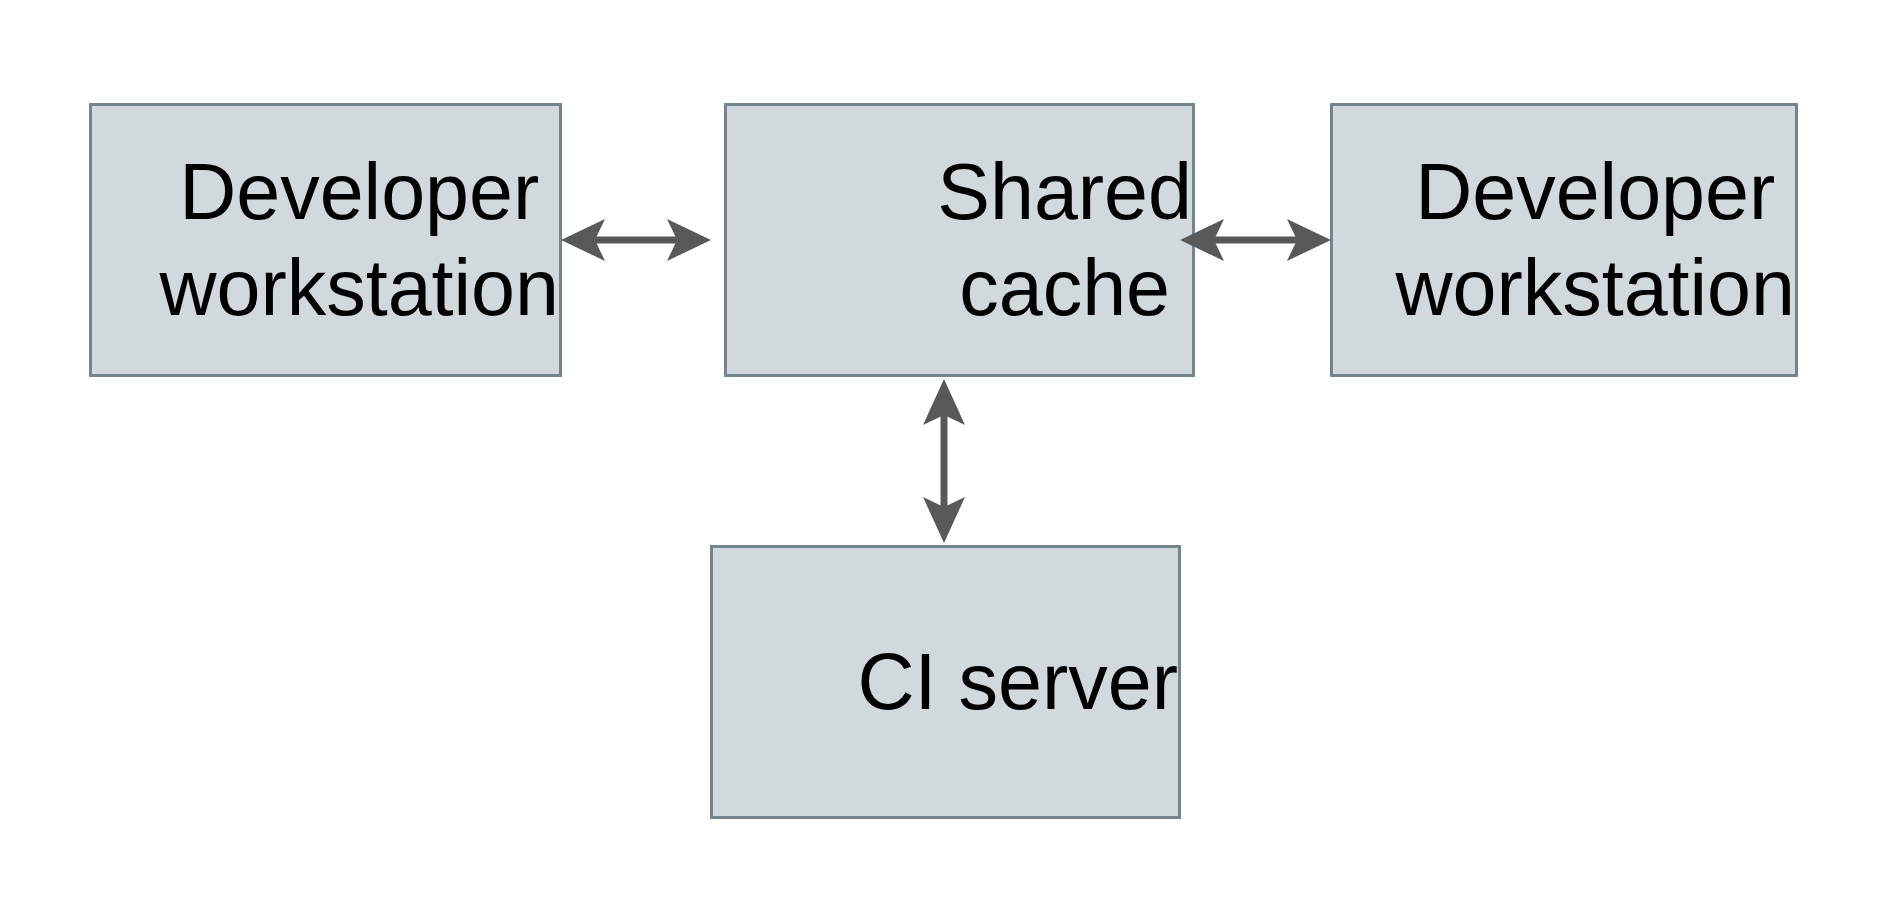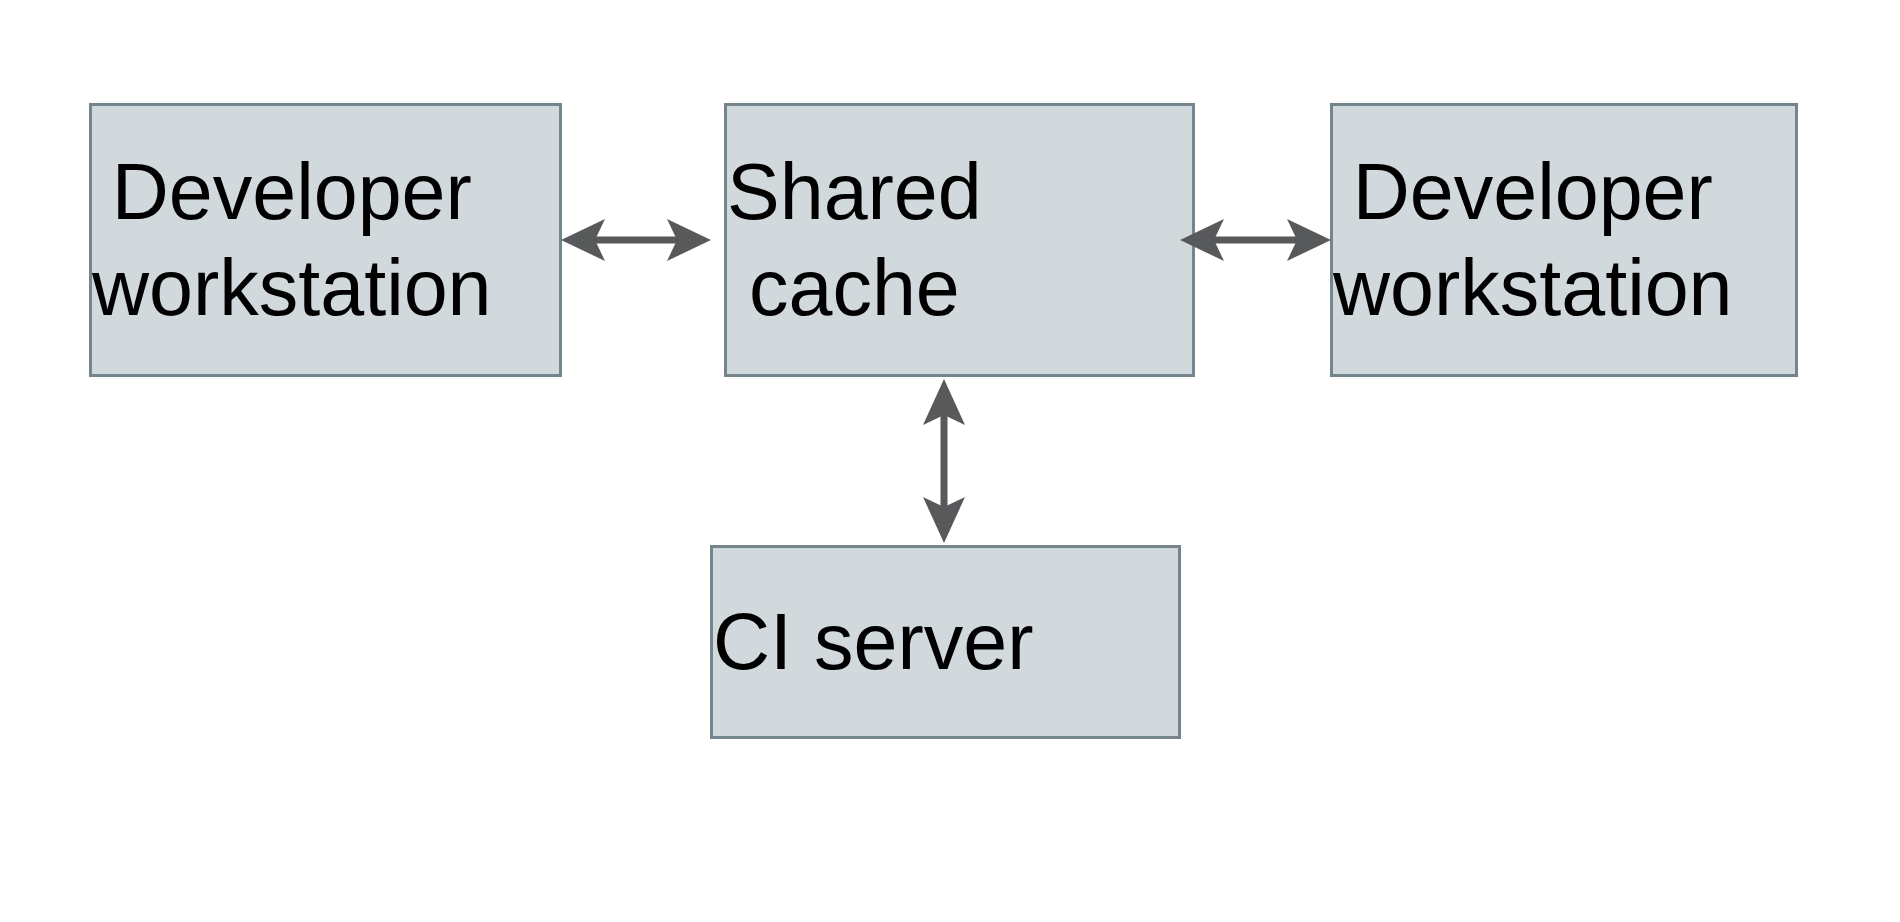--- a/index.html
+++ b/index.html
@@ -18,34 +18,34 @@
     position: absolute;
     inset: 0;
   }
   .node {
     position: absolute;
     background: var(--box-fill, #d2d9dc);
     border: 3px solid var(--box-border, #74858e);
     box-sizing: border-box;
     display: flex;
     align-items: center;
-    justify-content: flex-start;
+    justify-content: flex-end;
   }
   .node-label {
     font-size: 79px;
     line-height: 1.22;
     color: var(--text-color, #000000);
     text-align: center;
     white-space: pre-line;
     letter-spacing: 0px;
   }
   #node-dev-left   { left: 89px;   top: 103px; width: 473px; height: 274px; }
   #node-cache      { left: 710px;  top: 103px; width: 471px; height: 274px; margin-left: 14px; }
   #node-dev-right  { left: 1330px; top: 103px; width: 468px; height: 274px; }
-  #node-ci         { left: 710px;  top: 545px; width: 471px; height: 194px; }
+  #node-ci         { left: 710px;  top: 545px; width: 471px; height: 274px; }
   .arrow {
     position: absolute;
     display: block;
   }
   #arrow-left-cache  { left: 560px;  top: 210px; width: 152px; height: 60px; }
   #arrow-cache-right { left: 1179px; top: 210px; width: 153px; height: 60px; }
   #arrow-cache-ci    { left: 914px;  top: 378px; width: 60px;  height: 166px; }
 </style>
 </head>
 <body>

